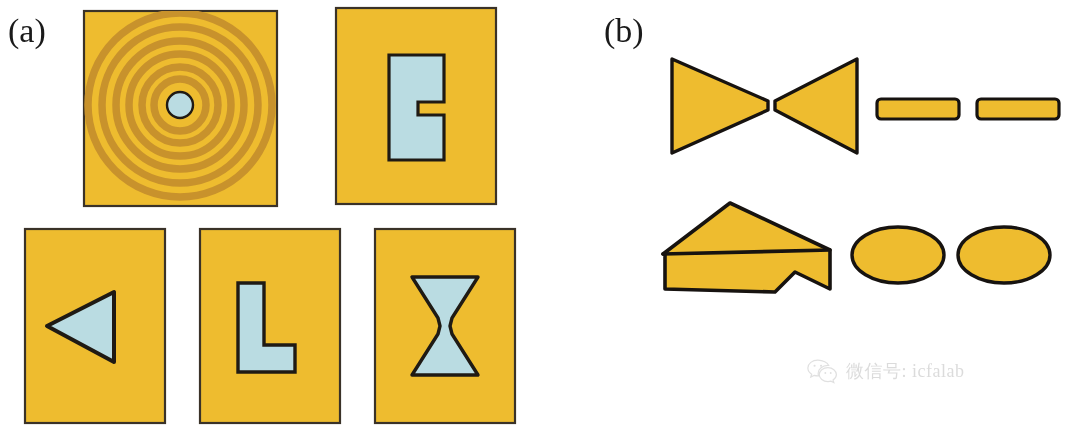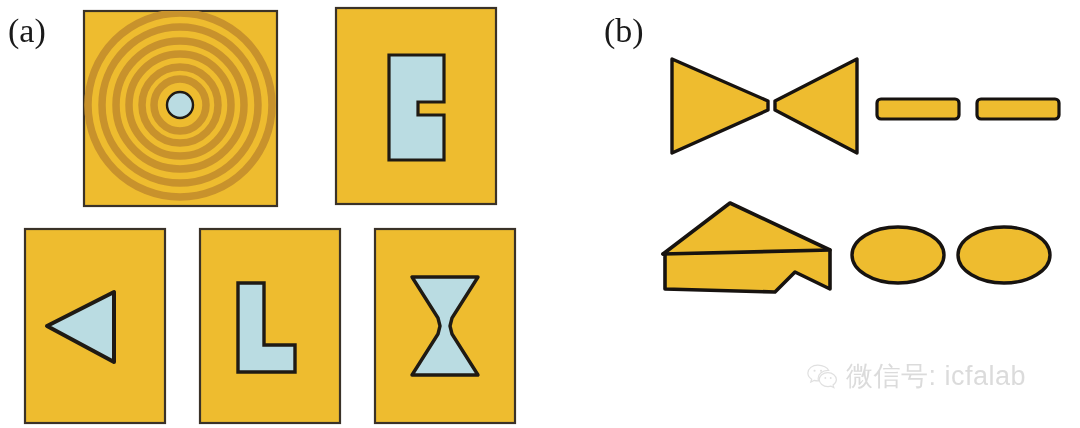--- a/index.html
+++ b/index.html
@@ -37,22 +37,22 @@
     position: absolute;
     left: 806px;
     top: 358px;
     display: flex;
     align-items: center;
     gap: 8px;
     opacity: 0.30;
     user-select: none;
   }
   .watermark .wm-text {
-    font-family: Liberation Sans, sans-serif;
-    font-size: 27px;
+    font-family: Liberation Serif, serif;
+    font-size: 18px;
     color: #8a8a8a;
     letter-spacing: 0.5px;
     white-space: nowrap;
   }
   .watermark .wm-icon {
     width: 32px;
     height: 26px;
     flex: none;
   }
 </style>

